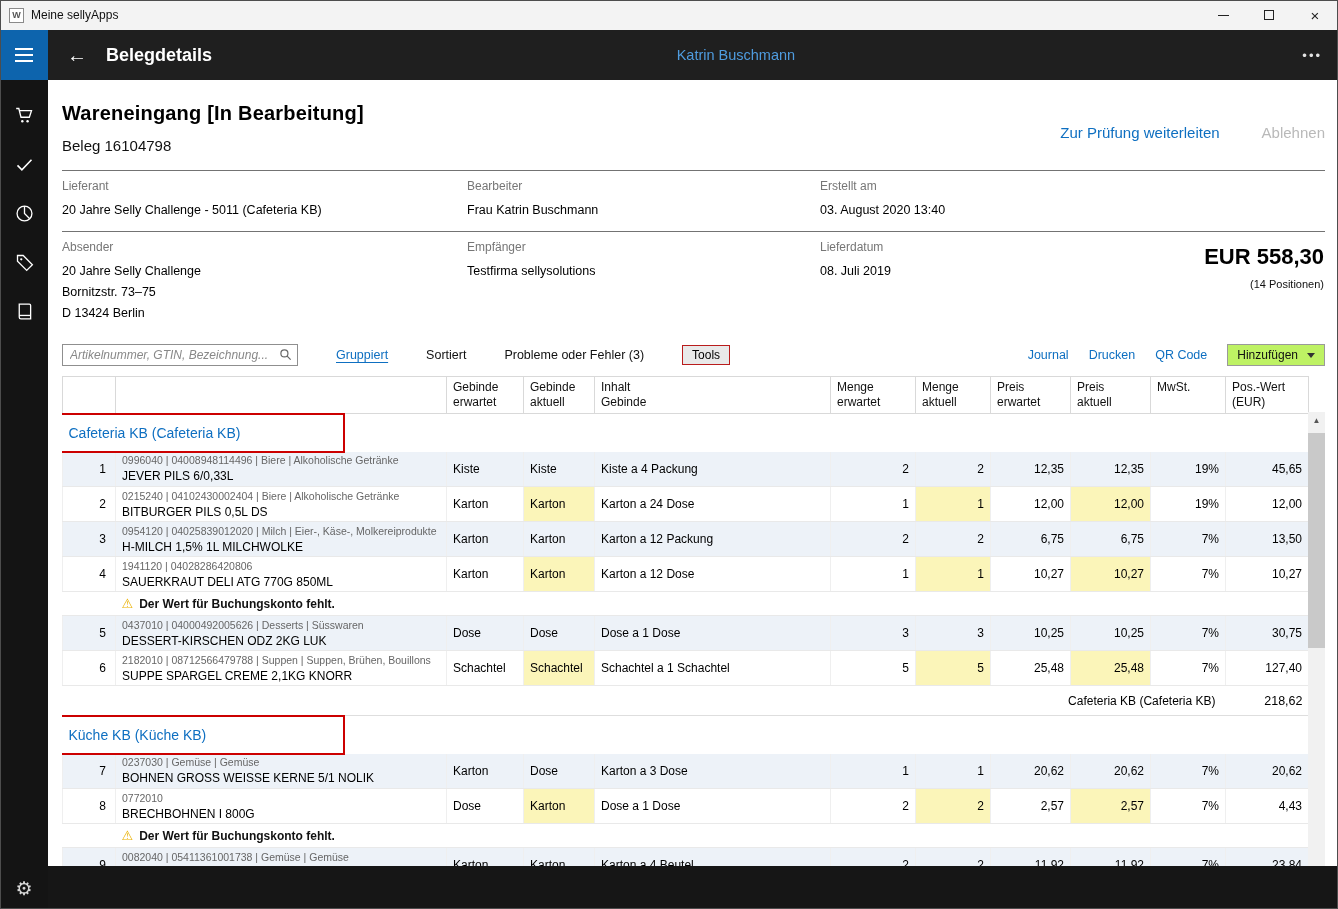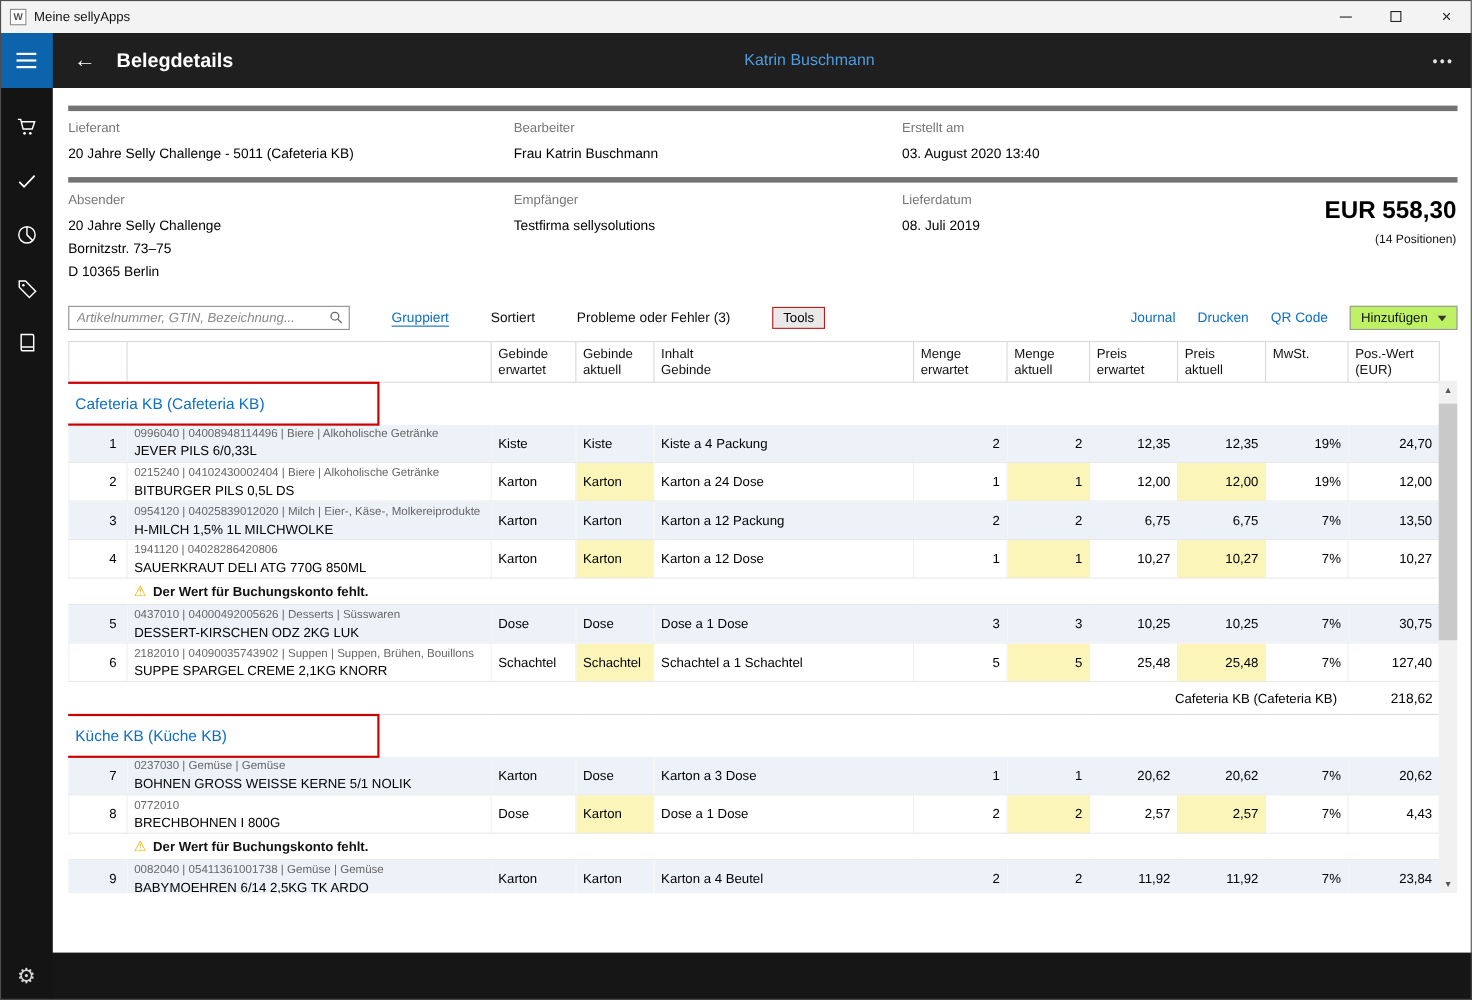--- a/index.html
+++ b/index.html
@@ -44,32 +44,32 @@
 
   
   .page-head{ display:flex; justify-content:space-between; padding-top:14px; }
   h1{ font-size:20px; font-weight:bold; color:#000; margin-top:8px; letter-spacing:.2px;}
   .beleg{ font-size:15px; color:#111; margin-top:12px; }
   .head-actions{ margin-top:30px; display:flex; gap:42px; font-size:15px; white-space:nowrap; }
   .link{ color:#0e6fc1; cursor:pointer; text-decoration:none; }
   .link-disabled{ color:#b9b9b9; }
 
   
-  .info-row{ display:grid; border-top:5px solid #737373; padding:8px 0 10px; margin-top:0; }
+  .info-row{ display:grid; border-top:1px solid #737373; padding:8px 0 10px; margin-top:0; }
   .info-row.first{ grid-template-columns:405px 353px auto; margin-top:16px; }
   .info-row.second{ grid-template-columns:405px 353px 1fr auto; }
   .f-label{ font-size:12px; color:#767676; }
   .f-value{ font-size:12.5px; color:#000; margin-top:7px; line-height:21px; }
   .total{ text-align:right; padding-right:1px; }
   .total-amount{ font-size:22px; font-weight:bold; color:#000; margin-top:4px; }
   .total-pos{ font-size:11px; color:#111; margin-top:8px; }
 
   
   .toolbar{ display:flex; align-items:center; gap:38px; margin-top:10px; font-size:12.5px; color:#111; }
-  .search{ position:relative; width:256px; flex:none;text-decoration:underline; }
+  .search{ position:relative; width:236px; flex:none;text-decoration:underline; }
   .search input{ width:100%; height:22px; border:1px solid #8f8f8f; background:#fff;
     padding:2px 26px 2px 7px; font-size:12px; font-family:inherit; }
   .search input::placeholder{ font-style:italic; color:#888; }
   .search .sicon{ position:absolute; right:6px; top:4px; }
   .tb-item{ white-space:nowrap; cursor:pointer; }
   .tb-active{ color:#0e6fc1; text-decoration:underline; text-underline-offset:3px; }
   .btn{ border:1px solid #b91c1c; background:#e9e9e9; padding:2px 9px; font-size:12px; font-family:inherit;
     cursor:pointer; white-space:nowrap; }
   .toolbar-right{ margin-left:auto; display:flex; align-items:center; gap:20px; font-size:12.5px; }
   .add-btn{ display:flex; align-items:center; gap:9px; border:1px solid #9a9a9a; background:#bef264;
@@ -175,20 +175,30 @@
       <svg width="21" height="21" viewBox="0 0 24 24" fill="none" stroke="#fff" stroke-width="1.5">
         <path d="M6 3.5h11.5a1.5 1.5 0 0 1 1.5 1.5v15.5H8a2 2 0 0 1-2-2z"></path>
           <path d="M6 16.5h13"></path>
       </svg>
     </div>
     <div class="gear">⚙</div>
   </div>
 
   <div class="main">
 
+    <div class="page-head">
+      <div>
+        <h1>Wareneingang [In Bearbeitung]</h1>
+        <div class="beleg">Beleg 16104798</div>
+      </div>
+      <div class="head-actions">
+        <span class="link">Zur Prüfung weiterleiten</span>
+        <span class="link-disabled">Ablehnen</span>
+      </div>
+    </div>
 
     <div class="info-row first">
       <div>
         <div class="f-label">Lieferant</div>
         <div class="f-value">20 Jahre Selly Challenge - 5011 (Cafeteria KB)</div>
       </div>
       <div>
         <div class="f-label">Bearbeiter</div>
         <div class="f-value">Frau Katrin Buschmann</div>
       </div>
@@ -196,21 +206,21 @@
         <div class="f-label">Erstellt am</div>
         <div class="f-value">03. August 2020 13:40</div>
       </div>
     </div>
 
     <div class="info-row second">
       <div>
         <div class="f-label">Absender</div>
         <div class="f-value">20 Jahre Selly Challenge</div>
         <div class="f-value" style="margin-top:0">Bornitzstr. 73–75</div>
-        <div class="f-value" style="margin-top:0">D 10365 Berlin</div>
+        <div class="f-value" style="margin-top:0">D 13424 Berlin</div>
       </div>
       <div>
         <div class="f-label">Empfänger</div>
         <div class="f-value">Testfirma sellysolutions</div>
       </div>
       <div>
         <div class="f-label">Lieferdatum</div>
         <div class="f-value">08. Juli 2019</div>
       </div>
       <div class="total">
@@ -297,21 +307,21 @@
       <div class="aname">JEVER PILS 6/0,33L</div>
     </td>
     <td>Kiste</td>
     <td class="hl">Kiste</td>
     <td>Kiste a 4 Packung</td>
     <td class="r">2</td>
     <td class="r hl">2</td>
     <td class="r">12,35</td>
     <td class="r hl">12,35</td>
     <td class="r">19%</td>
-    <td class="r">24,70</td>
+    <td class="r">45,65</td>
   </tr>
 
   <tr>
     <td class="numcell">2</td>
     <td class="article">
       <div class="meta">0215240 | 04102430002404 | Biere | Alkoholische Getränke</div>
       <div class="aname">BITBURGER PILS 0,5L DS</div>
     </td>
     <td>Karton</td>
     <td class="hl">Karton</td>
@@ -381,21 +391,21 @@
     <td class="r hl">3</td>
     <td class="r">10,25</td>
     <td class="r hl">10,25</td>
     <td class="r">7%</td>
     <td class="r">30,75</td>
   </tr>
 
   <tr>
     <td class="numcell">6</td>
     <td class="article">
-      <div class="meta">2182010 | 04090035743902 | Suppen | Suppen, Brühen, Bouillons</div>
+      <div class="meta">2182010 | 08712566479788 | Suppen | Suppen, Brühen, Bouillons</div>
       <div class="aname">SUPPE SPARGEL CREME 2,1KG KNORR</div>
     </td>
     <td>Schachtel</td>
     <td class="hl">Schachtel</td>
     <td>Schachtel a 1 Schachtel</td>
     <td class="r">5</td>
     <td class="r hl">5</td>
     <td class="r">25,48</td>
     <td class="r hl">25,48</td>
     <td class="r">7%</td>

